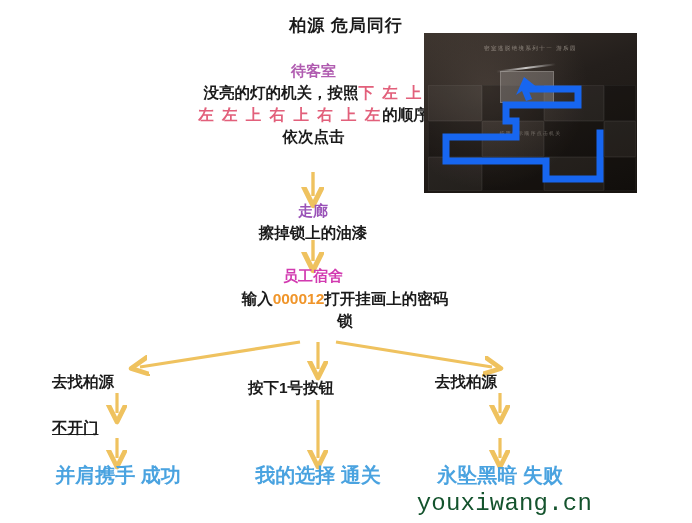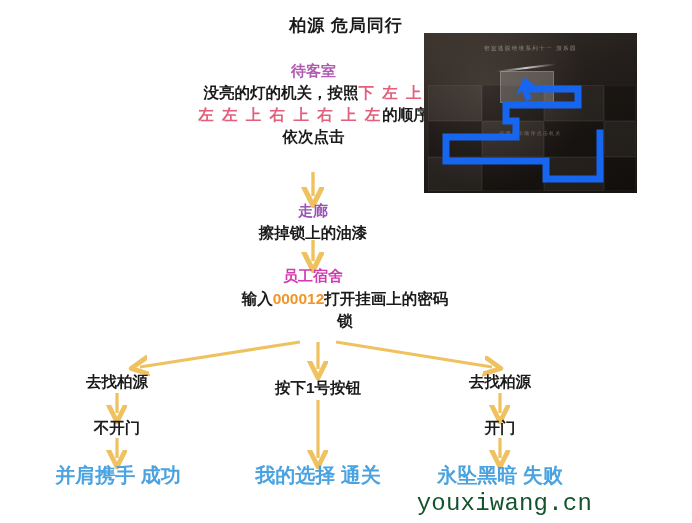--- a/index.html
+++ b/index.html
@@ -65,37 +65,36 @@
   #blk-waiting-label { left: 196px; top: 60px; width: 235px; }
   #blk-waiting-desc  { left: 196px; top: 82px; width: 235px; }
   #blk-corridor-label{ left: 233px; top: 200px; width: 160px; }
   #blk-corridor-desc { left: 213px; top: 222px; width: 200px; }
   #blk-dorm-label    { left: 233px; top: 265px; width: 160px; }
   #blk-dorm-desc     { left: 203px; top: 288px; width: 220px; margin-left: 32px; }
 
   
   .branch-text {
     position: absolute;
-    text-align: center;
     font-size: 15.5px;
     color: #1b1b1b;
     font-weight: bold;
     white-space: nowrap;
   }
   .ending {
     position: absolute;
     text-align: center;
     font-size: 20px;
     color: #4aa3e0;
     font-weight: bold;
     white-space: nowrap;
   }
 
   #b-left-1   { left: 52px;  top: 372px; width: 130px; }
-  #b-left-2   { left: 52px;  top: 418px; width: 130px; }
+  #b-left-2   { left: 52px;  top: 418px; width: 130px; text-decoration: underline; }
   #b-left-end { left: 32px;  top: 462px; width: 172px; }
 
   #b-mid-1    { left: 248px; top: 378px; width: 140px; }
   #b-mid-end  { left: 238px; top: 462px; width: 160px; }
 
   #b-right-1  { left: 435px; top: 372px; width: 130px; }
   #b-right-2  { left: 435px; top: 418px; width: 130px; }
   #b-right-end{ left: 424px; top: 462px; width: 152px; }
 
   
@@ -239,21 +238,20 @@
   </div>
 
   <div class="branch-text" id="b-left-1">去找柏源</div>
   <div class="branch-text" id="b-left-2">不开门</div>
   <div class="ending" id="b-left-end">并肩携手 成功</div>
 
   <div class="branch-text" id="b-mid-1">按下1号按钮</div>
   <div class="ending" id="b-mid-end">我的选择 通关</div>
 
   <div class="branch-text" id="b-right-1">去找柏源</div>
-  <div class="branch-text" id="b-right-2">开门</div>
   <div class="ending" id="b-right-end">永坠黑暗 失败</div>
 
   <div id="game-shot">
     <div class="bg-wash"></div>
 
     <div class="tile" style="left:4px;  top:52px;  width:52px; height:34px;"></div>
     <div class="tile dk" style="left:4px;  top:88px;  width:52px; height:34px;"></div>
     <div class="tile" style="left:4px;  top:124px; width:52px; height:32px;"></div>
     <div class="tile dk" style="left:58px; top:52px;  width:60px; height:34px;"></div>
     <div class="tile" style="left:58px; top:88px;  width:60px; height:34px;"></div>

